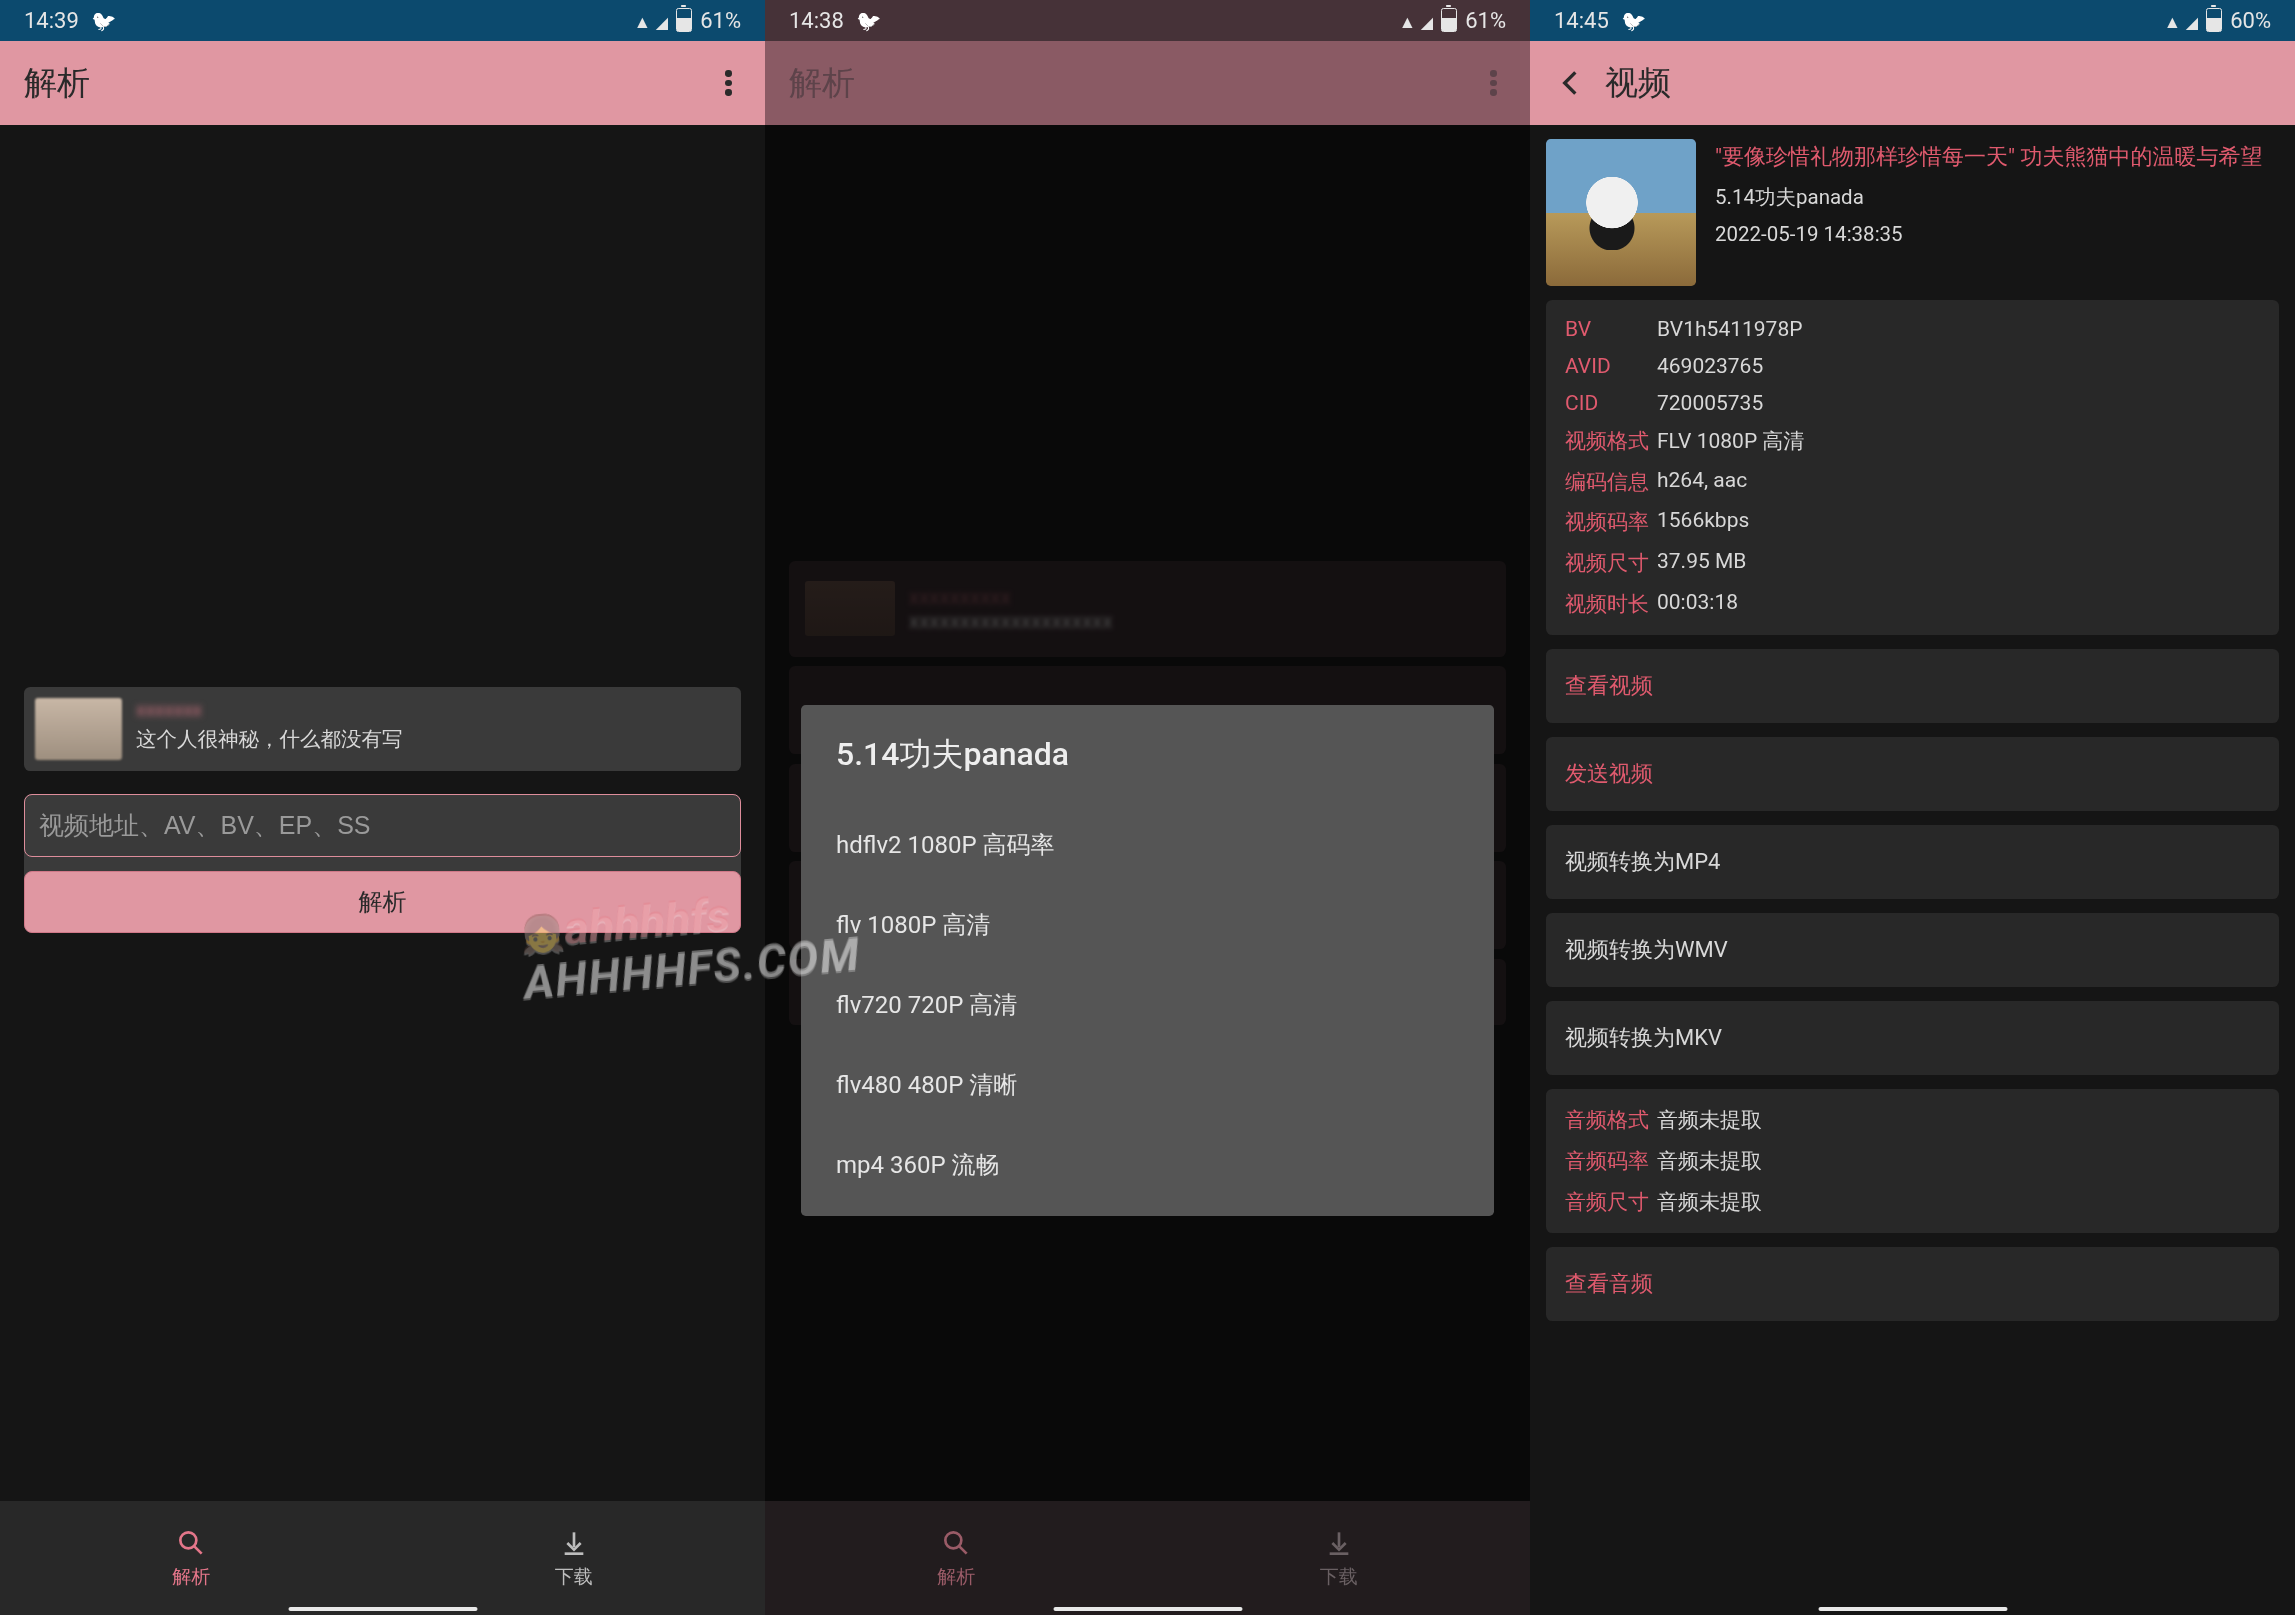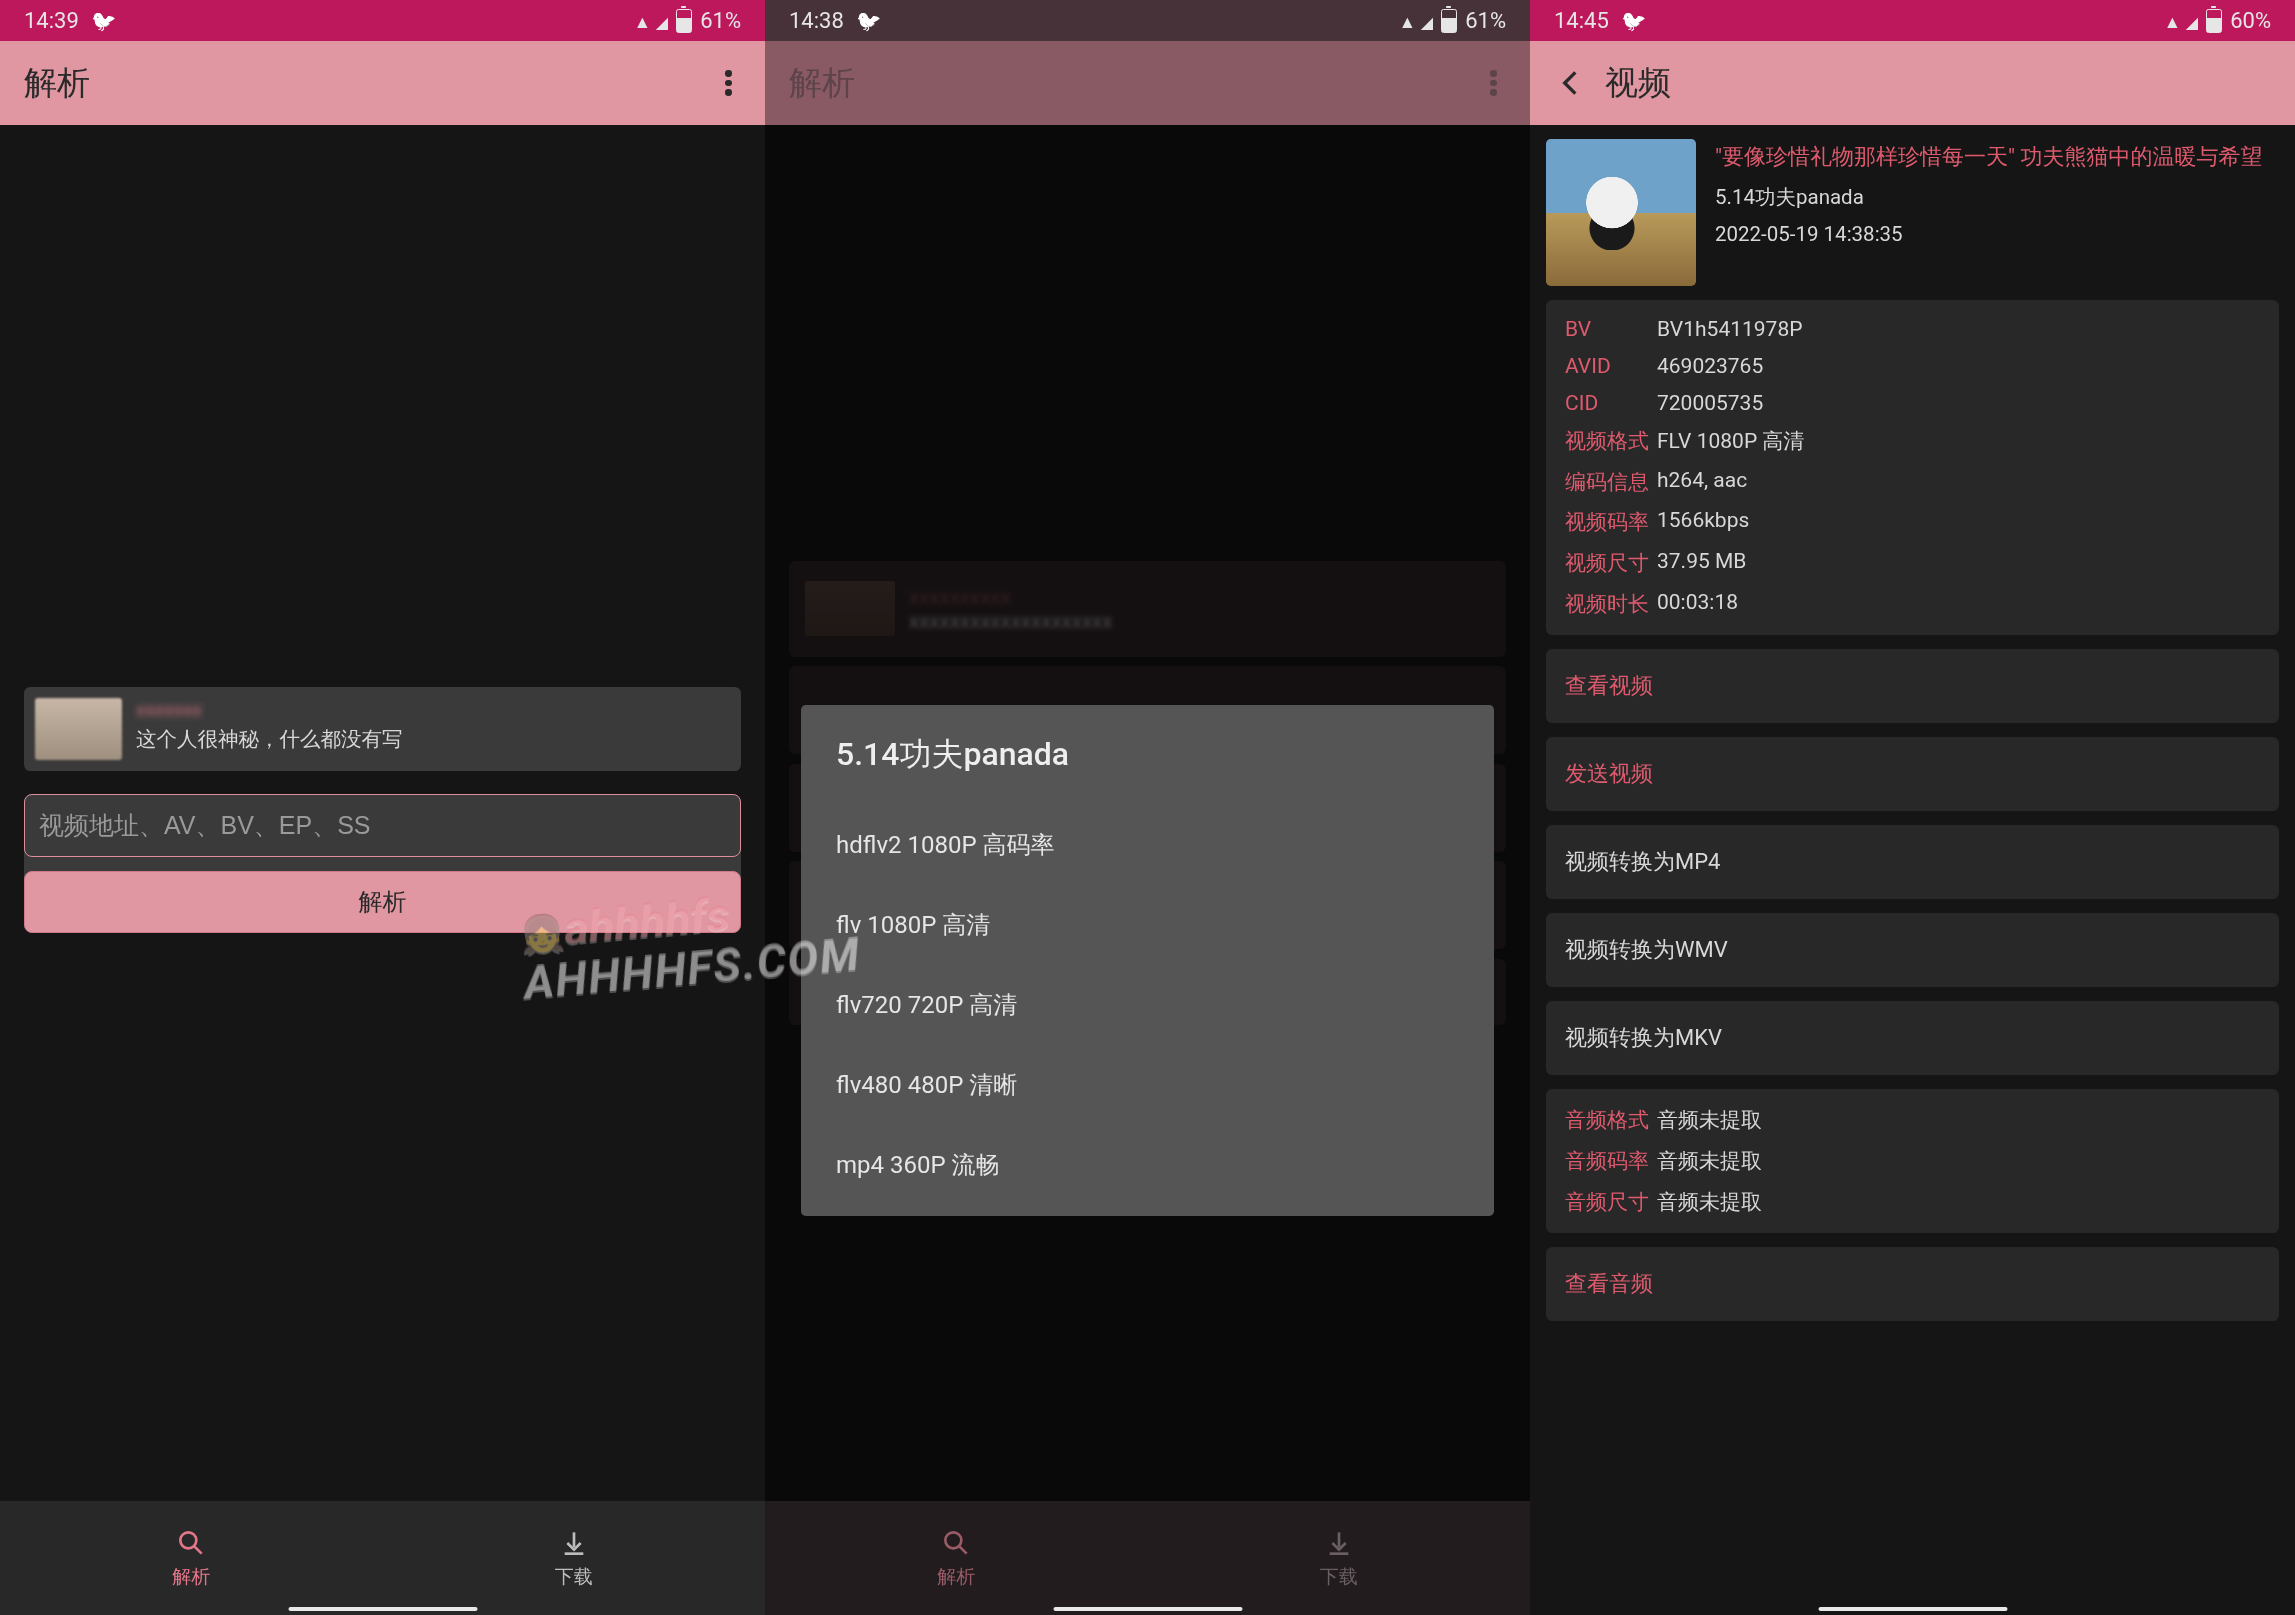--- a/index.html
+++ b/index.html
@@ -14,31 +14,31 @@
   .phone {
     width: 765px;
     height: 1616px;
     position: relative;
     background: #151515;
     display: flex;
     flex-direction: column;
   }
   .status-bar {
     height: 41px;
-    background: #be185d;
+    background: #0c4a6e;
     display: flex;
     align-items: center;
     justify-content: space-between;
     padding: 0 24px;
     color: #e6e6e6;
     font-size: 22px;
   }
   .phone2 .status-bar { background: #463238; }
   .status-left { display: flex; align-items: center; gap: 12.6px; }
-  .status-right { display: flex; align-items: center; gap: 8px; }
+  .status-right { display: flex; align-items: flex-start; gap: 8px; }
   .app-bar {
     height: 84px;
     background: #e097a2;
     display: flex;
     align-items: center;
     padding: 0 24px;
     color: #2a2a2a;
     font-size: 33px;
     font-weight: 400;
   }

